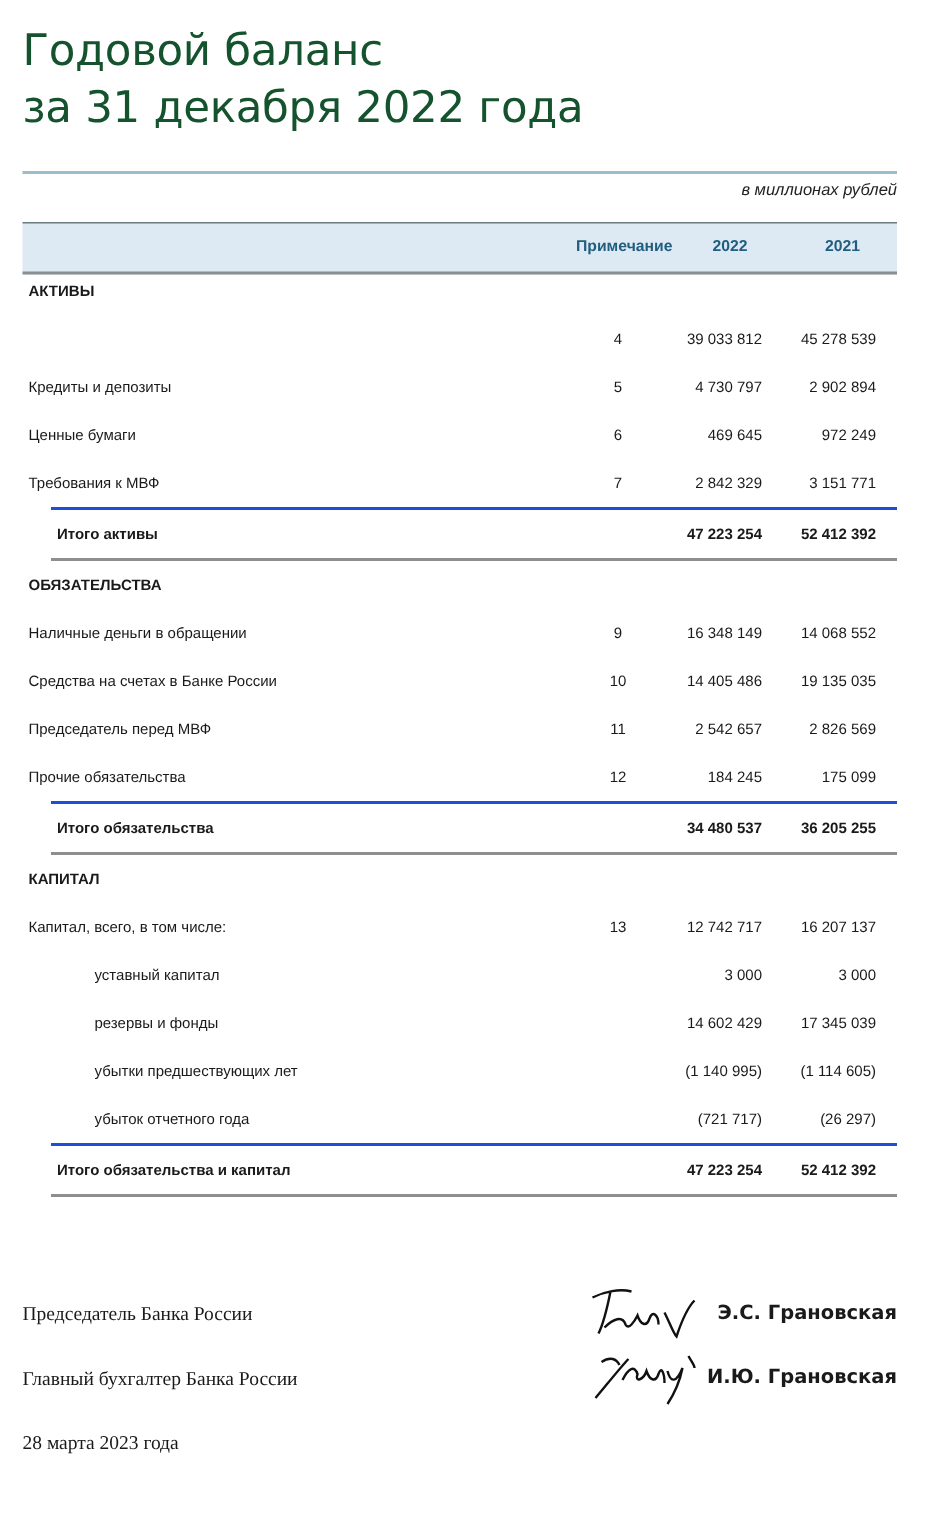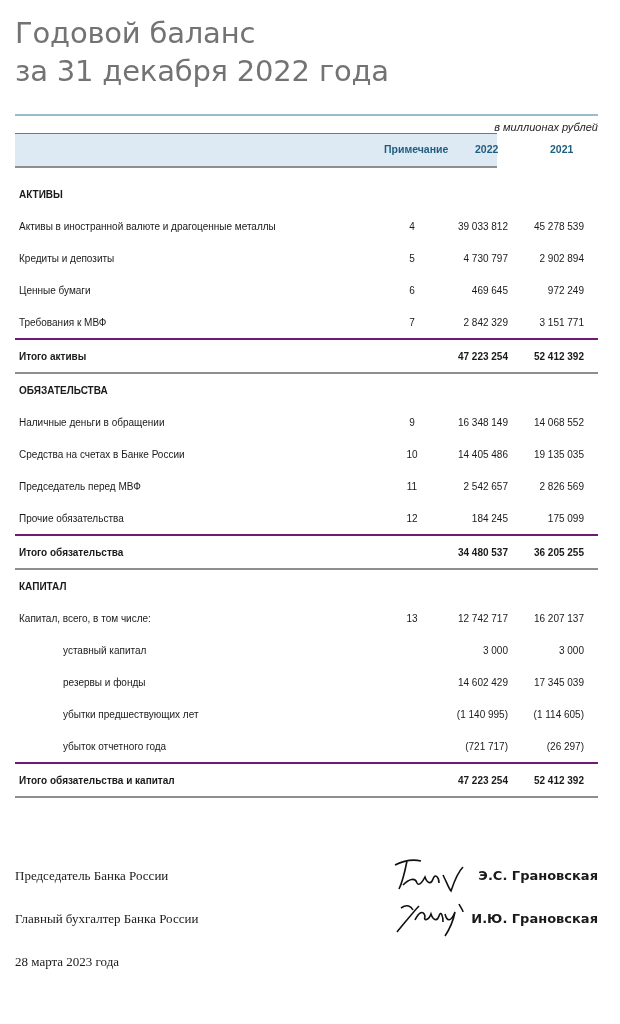--- a/index.html
+++ b/index.html
@@ -1,39 +1,39 @@
 <!DOCTYPE html>
 <html><head>
 <meta charset="utf-8">
 <style>
   html, body { margin: 0; padding: 0; background: #ffffff; }
   body { width: 620px; height: 1024px; position: relative; overflow: hidden;
          font-family: "Liberation Sans", sans-serif; color: #1a1a1a; }
-  .title { position: absolute; left: 15px; top: 14px; color: #737373;
+  .title { position: absolute; left: 15px; top: 14px; color: #14532d;
            font-family: "DejaVu Sans", sans-serif; font-weight: normal;
            font-size: 29px; line-height: 38px; margin: 0; letter-spacing: -0.2px; }
   .top-rule { position: absolute; left: 15px; width: 583px; top: 114px; height: 2px; background: #9bbccb; }
   .units { position: absolute; right: 22px; top: 121px; font-size: 11px; font-style: italic; color: #222; }
-  .head-band { position: absolute; left: 15px; width: 482px; top: 133px; height: 32px;
+  .head-band { position: absolute; left: 15px; width: 583px; top: 148px; height: 32px;
                background: #dde9f3; border-top: 1px solid #6c7a82; border-bottom: 2px solid #8a8f93; }
   .head-band span { position: absolute; top: 9px; font-size: 10.5px; font-weight: bold; color: #1f5e7e; }
   .h-note { left: 369px; }
   .h-2022 { left: 460px; }
   .h-2021 { left: 535px; }
   .rows { position: absolute; left: 15px; top: 178px; width: 583px; }
   .row { position: relative; height: 32px; font-size: 10px; }
   .row span { position: absolute; top: 11px; white-space: nowrap; }
   .row .lbl { left: 4px; }
   .row .lbl.indent { left: 12px; margin-left: 36px; }
   .row .note { left: 386px; width: 22px; text-align: center; }
   .row .v22 { right: 90px; }
   .row .v21 { right: 14px; }
   .row.section span.lbl { font-weight: bold; }
   .row.total { font-weight: bold; }
-  .row.total-top { border-top: 2px solid #701a75; }
+  .row.total-top { border-top: 2px solid #1d4ed8; margin-left: 19px; }
   .row.total-bot { border-bottom: 2px solid #8e8e8e; }
   .sig { position: absolute; left: 15px; font-size: 13px; color: #1a1a1a; font-family: Liberation Serif, serif; }
   .sig-name { position: absolute; right: 22px; font-size: 13px; font-weight: bold; font-family: "DejaVu Sans", sans-serif; }
   .scribble { position: absolute; left: 393px; width: 72px; height: 40px; }
 </style>
 </head>
 <body>
 
 <h1 class="title">
   <div>Годовой баланс</div>
@@ -46,21 +46,20 @@
   <span class="h-note">Примечание</span>
   <span class="h-2022">2022</span>
   <span class="h-2021">2021</span>
 </div>
 
 <div class="rows" id="rows">
     <div class="row section">
       <span class="lbl">АКТИВЫ</span>
     </div>
     <div class="row item">
-      <span class="lbl">Активы в иностранной валюте и драгоценные металлы</span>
       <span class="note">4</span>
       <span class="v22">39 033 812</span>
       <span class="v21">45 278 539</span>
     </div>
     <div class="row item">
       <span class="lbl">Кредиты и депозиты</span>
       <span class="note">5</span>
       <span class="v22">4 730 797</span>
       <span class="v21">2 902 894</span>
     </div>

